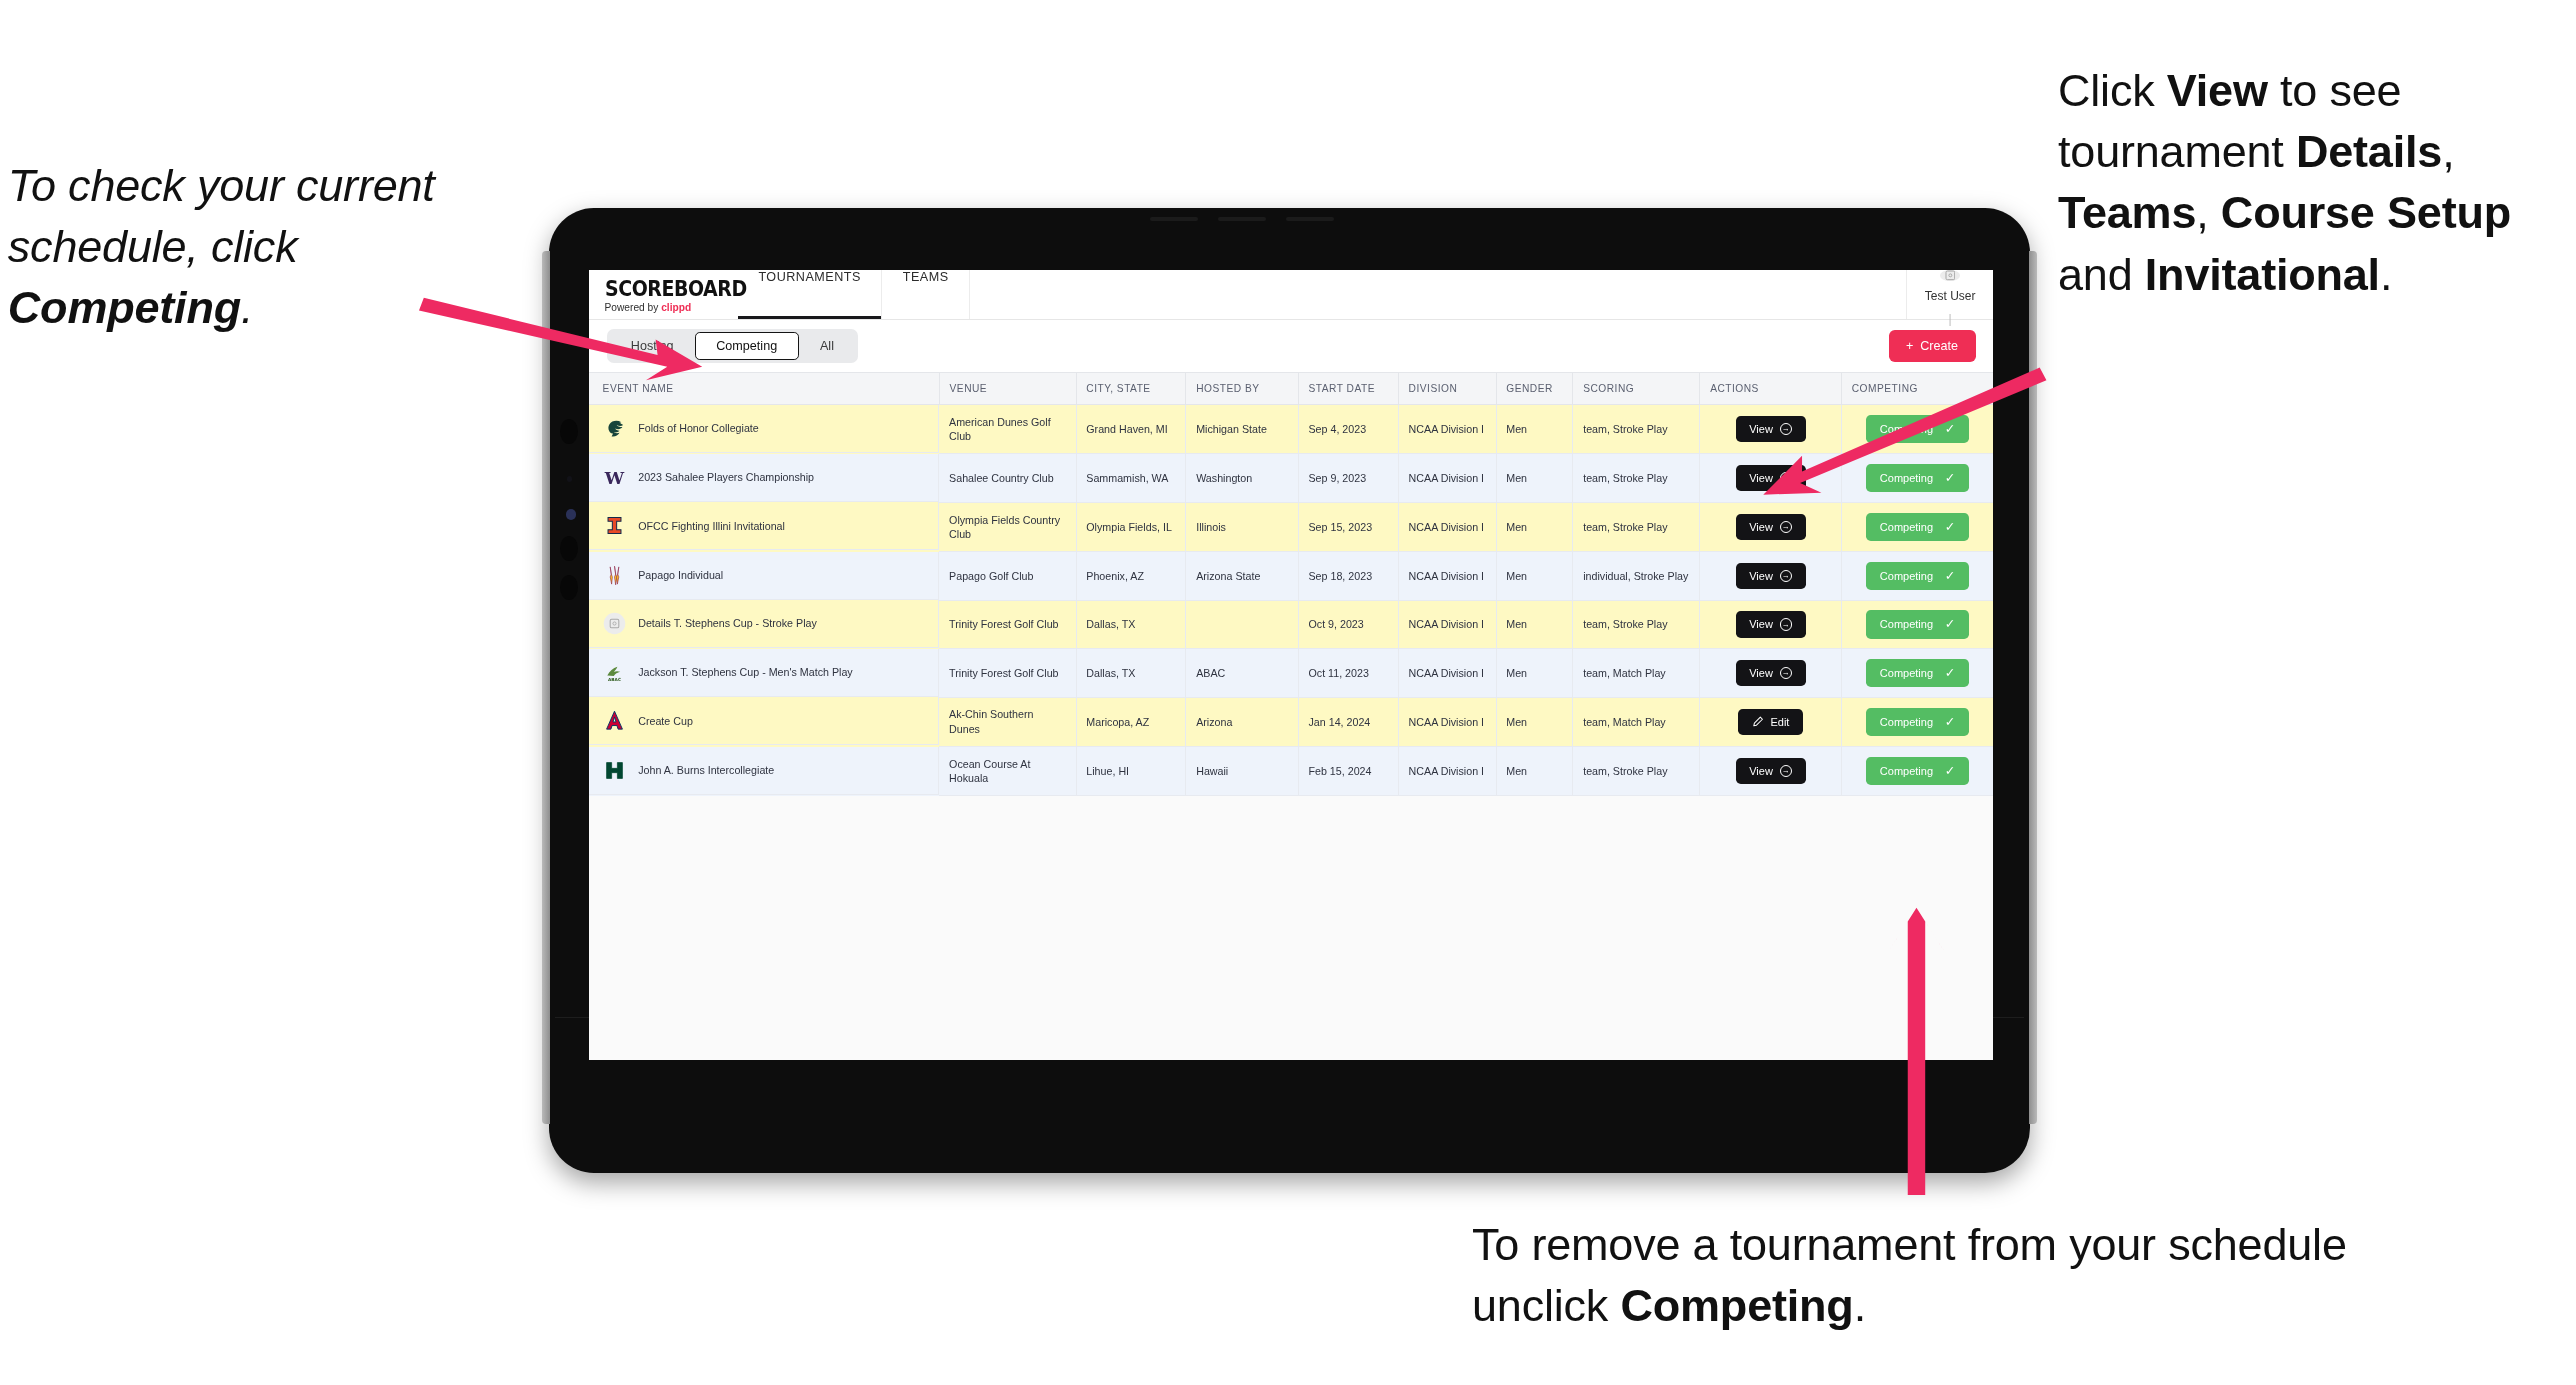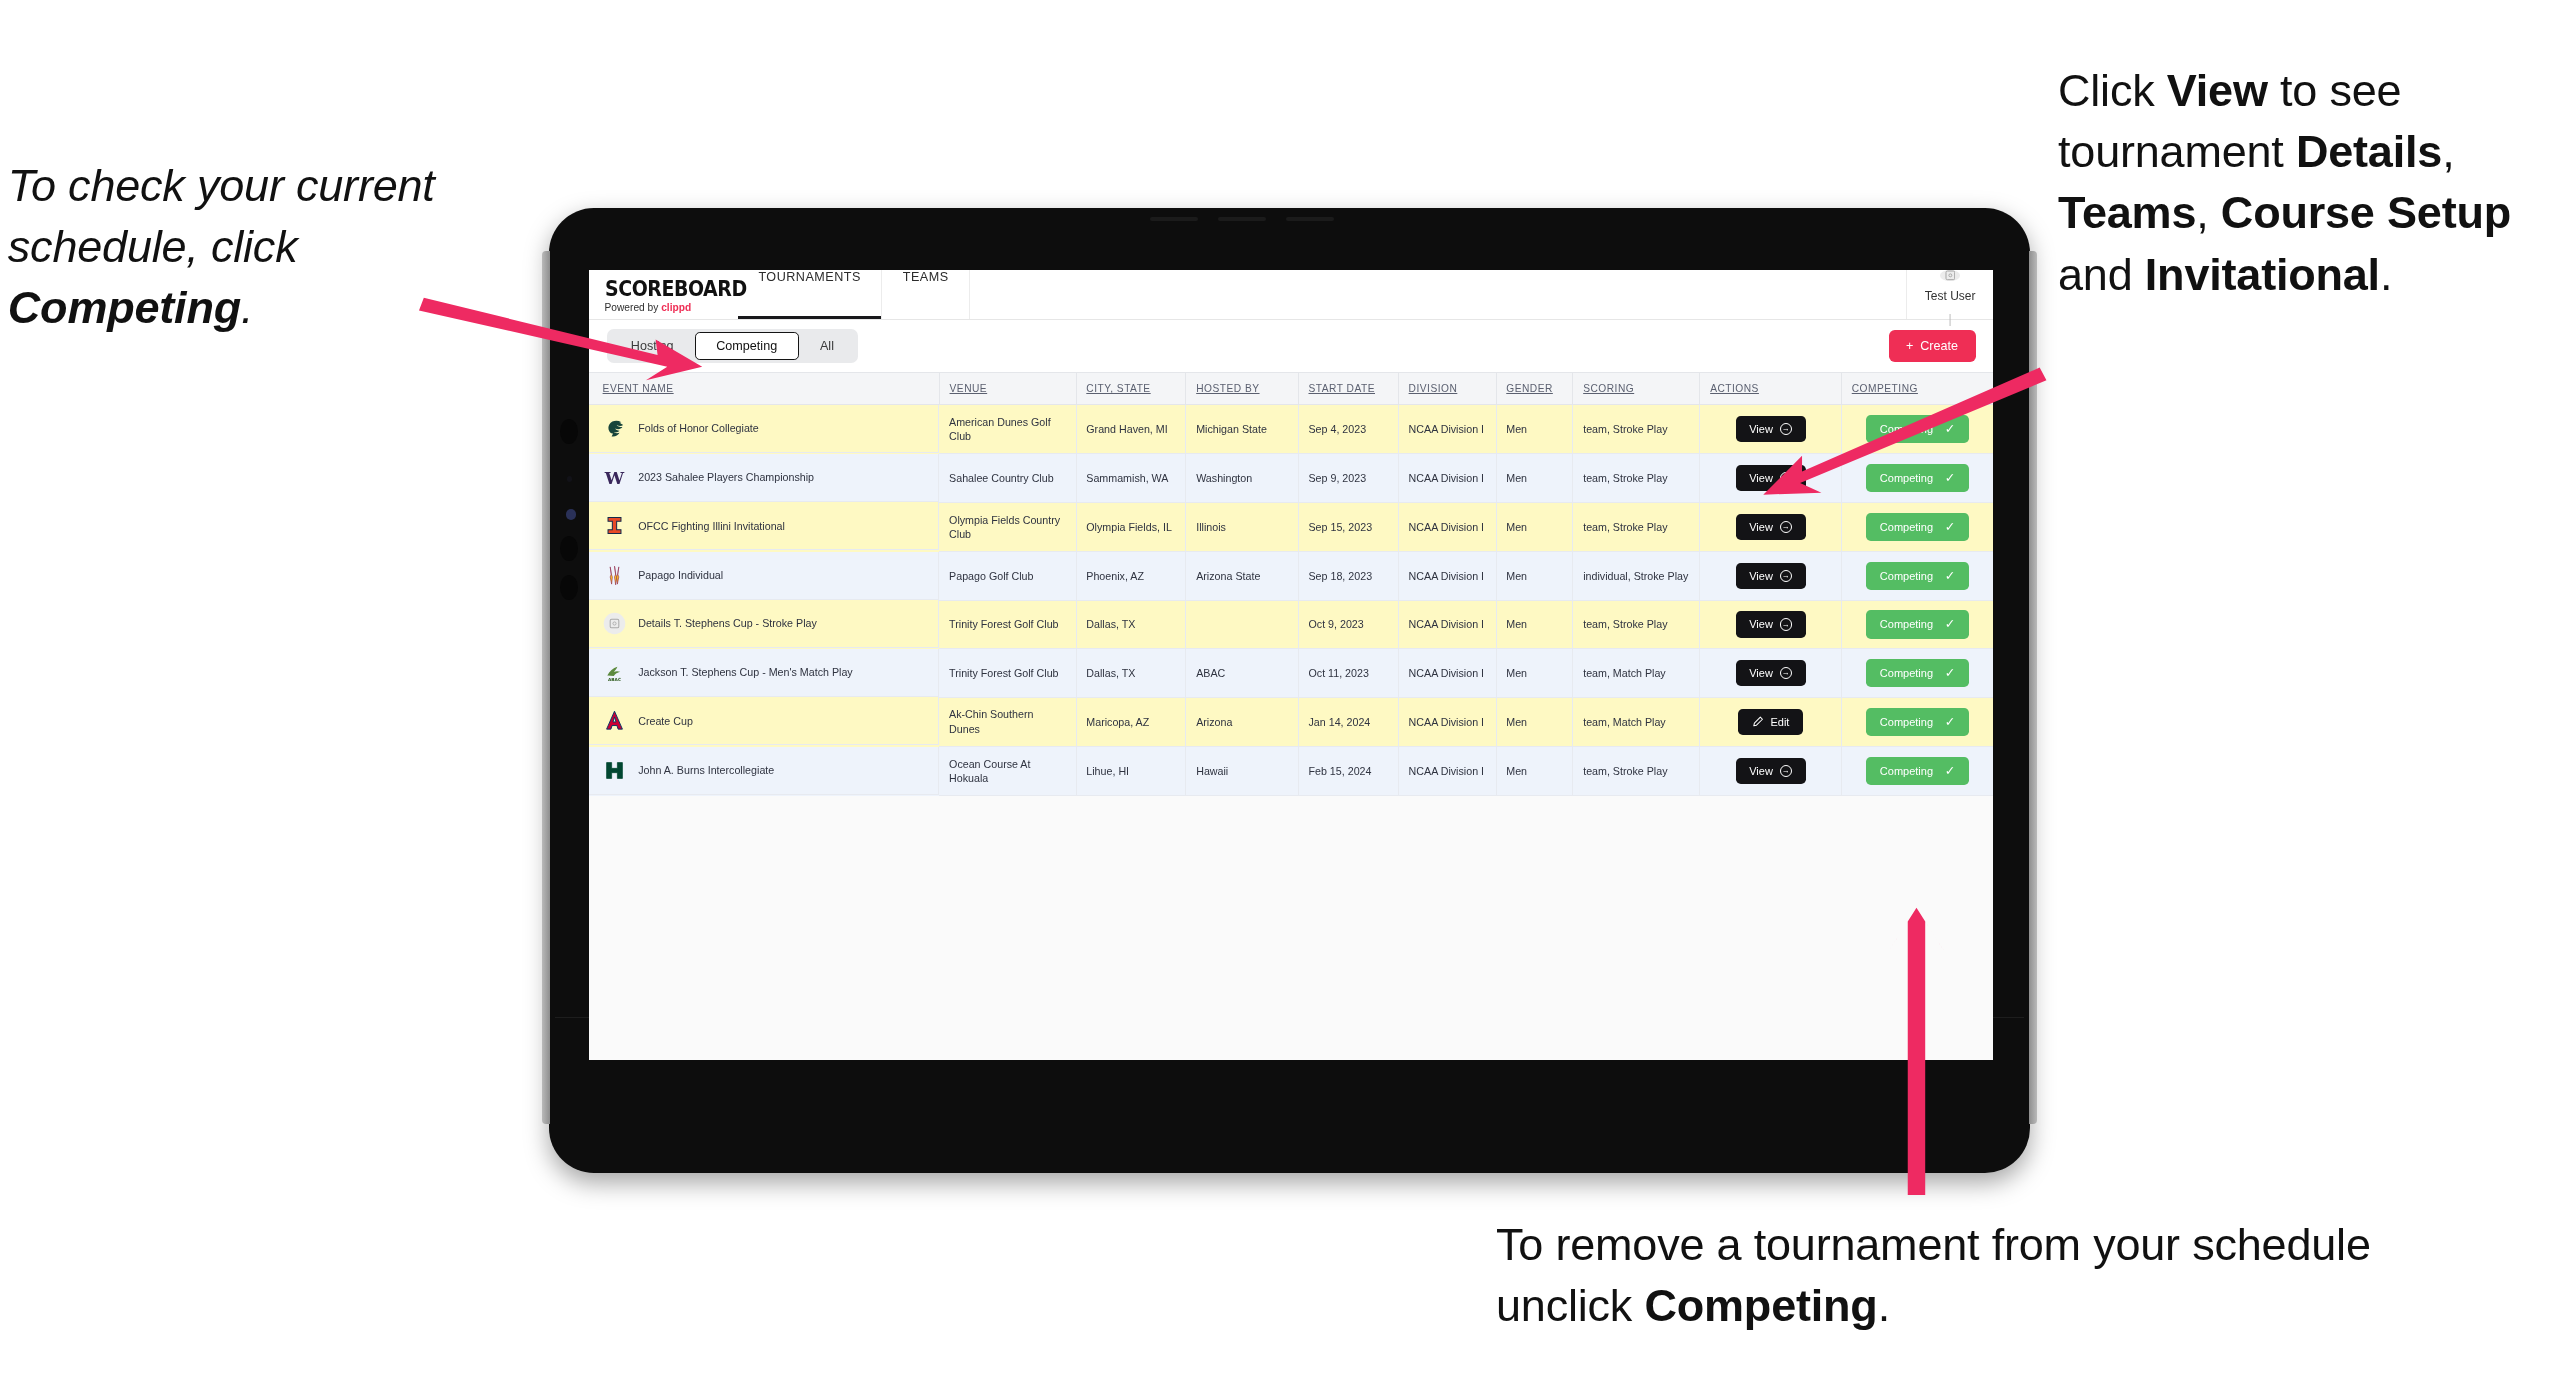--- a/index.html
+++ b/index.html
@@ -16,21 +16,21 @@
     position: absolute;
     color: #111111;
     font-size: 45px;
     line-height: 1.36;
     font-weight: 400;
     letter-spacing: -0.2px;
   }
   .callout b { font-weight: 700; }
   #callout-left  { left: 7.8px;  top: 155px;  width: 456px; font-style: italic; }
   #callout-right { left: 2058px; top: 60px; width: 524px; }
-  #callout-bottom{ left: 1472px; top: 1214px; width: 999px; margin-left: 24px; }
+  #callout-bottom{ left: 1472px; top: 1214px; width: 999px; }
 
   
   #arrows { position:absolute; left:0; top:0; width:2576px; height:1386px; pointer-events:none; }
 
   
   #tablet {
     position: absolute;
     left: 549px; top: 208px;
     width: 1481px; height: 965px;
     background: #0d0d0d;
@@ -109,21 +109,21 @@
     font-family:"Liberation Sans", sans-serif;
   }
 
   
   #table-wrap { background:#fafafa; }
   table { width:100%; border-collapse:collapse; table-layout:fixed; }
   thead th {
     background:#f4f5f7; color:#5b6070; font-size:10.2px; letter-spacing:0.5px;
     font-weight:400; text-align:left; padding:9.7px 9.7px; height:32px;
     border-top:1px solid #e4e6ea; border-bottom:1px solid #e4e6ea;
-    border-right:1px solid #e4e6ea; vertical-align:middle;text-decoration:underline;
+    border-right:1px solid #e4e6ea; vertical-align:middle;
   }
   tbody td {
     font-size:10.7px; color:#2f3340; padding:9.7px 9.7px; height:48px;
     border-bottom:1px solid #e7eaf0; border-right:1px solid #e7eaf0;
     vertical-align:middle; line-height:1.35;
   }
   tbody tr { background:#fef9c3; }
   tbody tr:nth-child(even) { background:#eef3fb; }
   td.name-cell { display:flex; align-items:center; gap:12.6px; height:48px; padding-left:13.6px; }
   .logo { width:23px; height:23px; flex:0 0 23px; display:flex; align-items:center; justify-content:center; }

